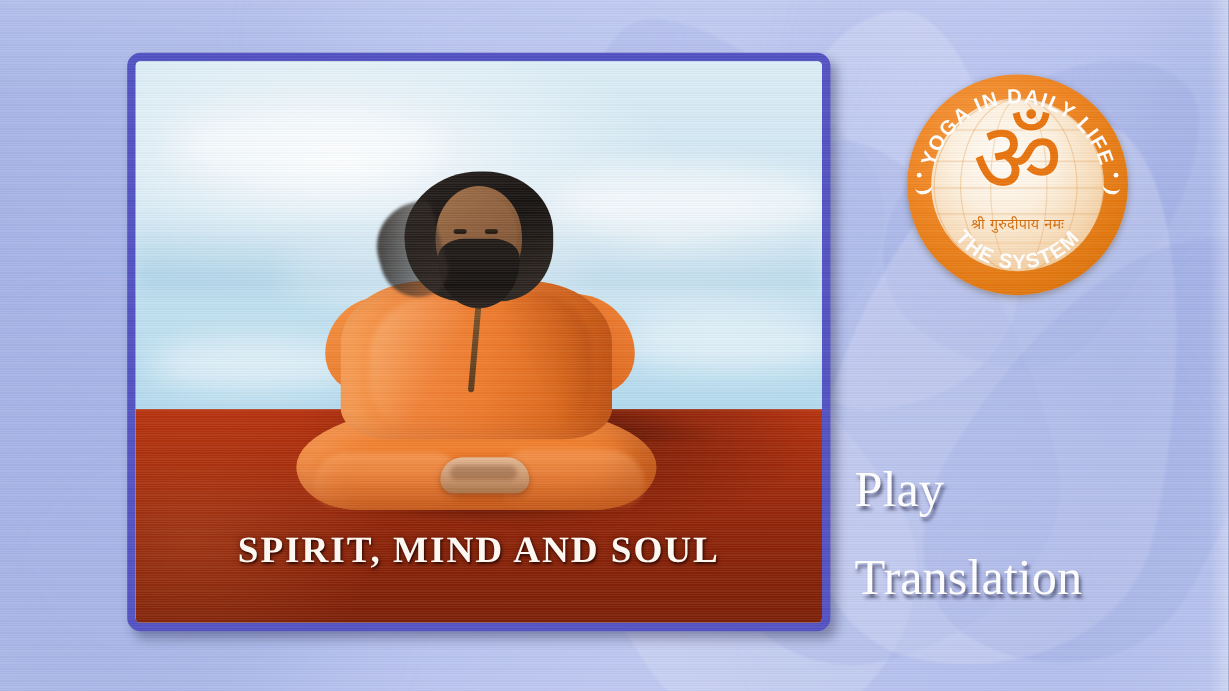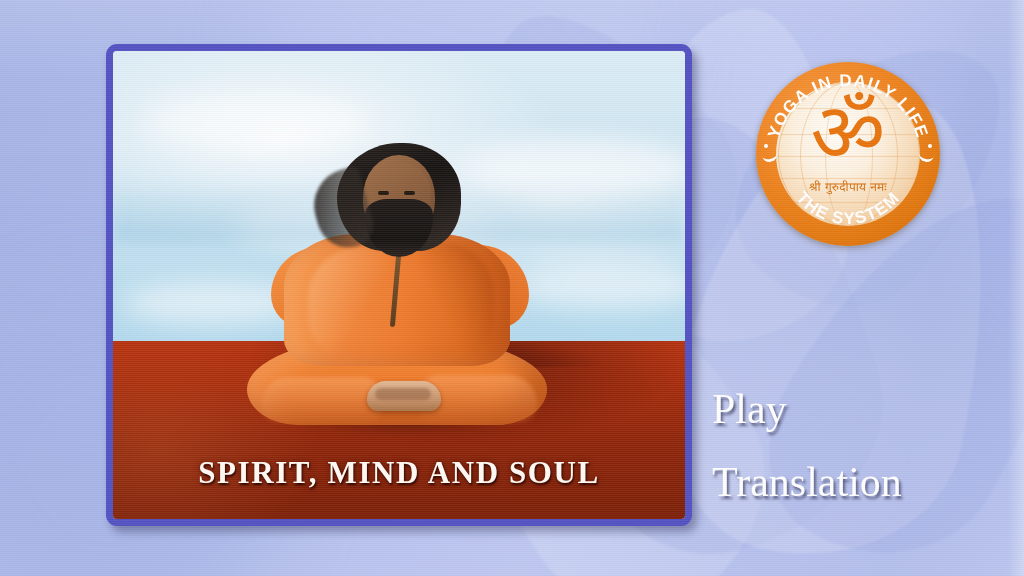--- a/index.html
+++ b/index.html
@@ -354,21 +354,21 @@
     top: 356px;
     width: 340px; height: 34px;
     background: radial-gradient(ellipse 50% 50% at 50% 40%, rgba(60,14,4,0.55), rgba(60,14,4,0) 72%);
     filter: blur(5px);
   }
 
   
   .caption-block {
     position: absolute;
     left: 0; right: 0;
-    bottom: 28px;
+    bottom: 43px;
     text-align: center;
     z-index: 5;
   }
   .caption-title {
     font-family: "Liberation Serif", serif;
     font-weight: bold;
     font-size: 31px;
     letter-spacing: 1.6px;
     color: #fdf7f2;
     text-shadow: 1px 2px 2px rgba(40,6,0,0.85), 0 0 6px rgba(60,10,0,0.6);

